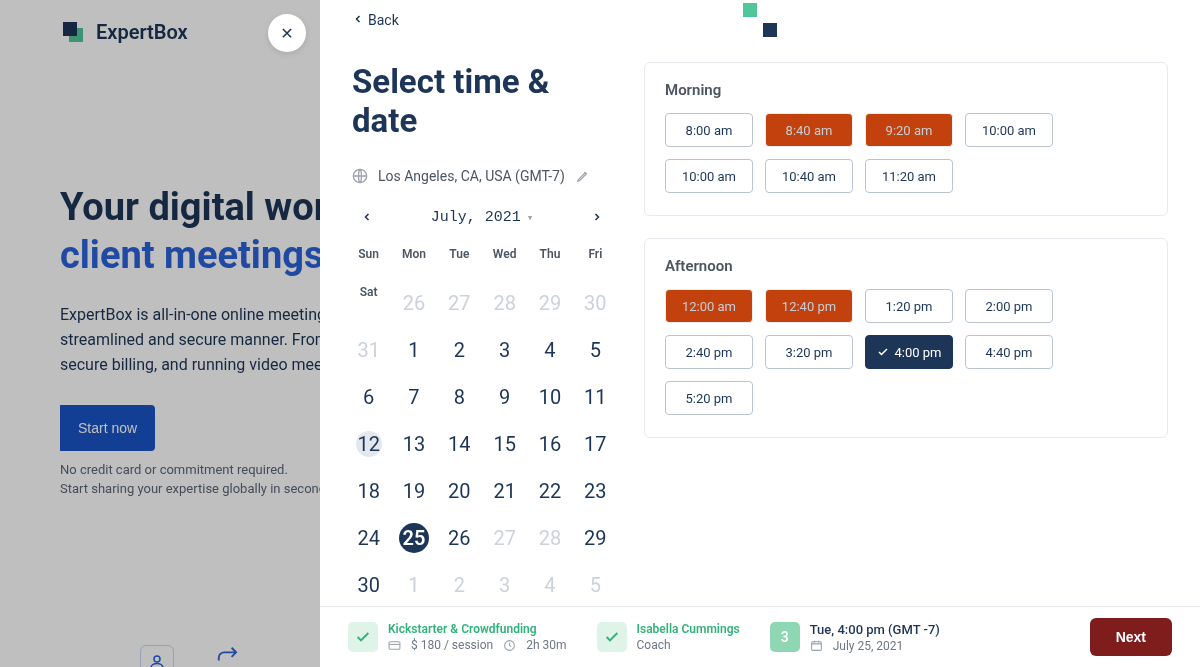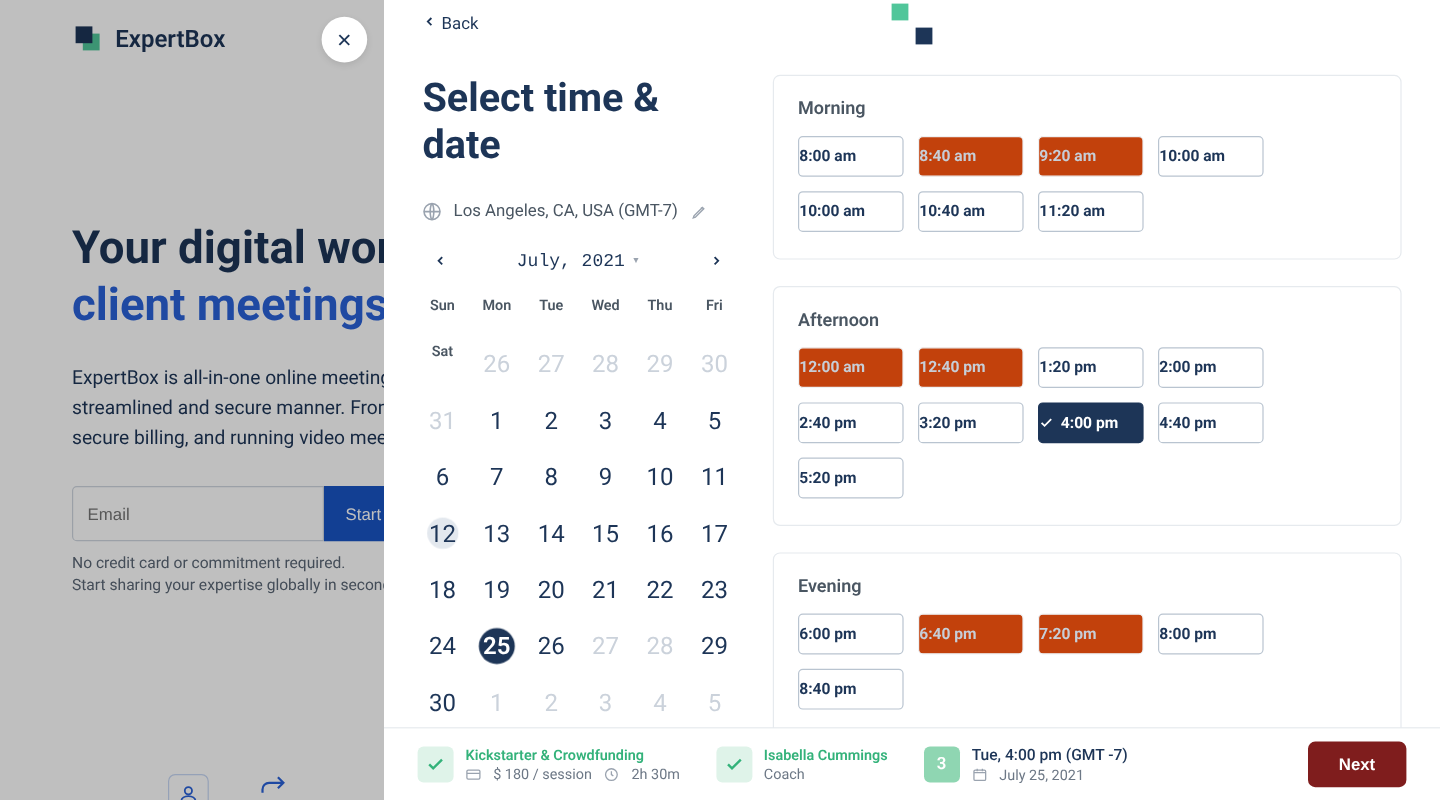--- a/index.html
+++ b/index.html
@@ -49,21 +49,21 @@
   .cal-cell { height:35px; display:flex; align-items:center; justify-content:center; font-size:20px; color:#1d3557; cursor:pointer; position:relative; }
   .cal-cell.muted { color:#cbd2db; cursor:default; }
   .cal-cell.highlight::before { content:""; position:absolute; width:26px; height:26px; border-radius:50%; background:#e3e8ee; z-index:-1; }
   .cal-cell.selected::before { content:""; position:absolute; width:30px; height:30px; border-radius:50%; background:#1d3557; z-index:-1; }
   .cal-cell.selected { color:#fff; font-weight:600; }
 
   .right-col { flex:1; min-width:0; }
   .time-group { border:1px solid #e6eaee; border-radius:6px; padding:18px 20px 22px; margin-bottom:22px; }
   .time-group h3 { font-size:15px; font-weight:600; color:#4a5662; margin-bottom:14px; }
   .slot-row { display:flex; flex-wrap:wrap; gap:12px; }
-  .slot { width:88px; height:34px; border:1px solid #b9c4d0; border-radius:4px; background:#fff; display:flex; align-items:center; font-size:13px; font-weight:700; color:#1d3557; cursor:pointer; gap:6px; }
+  .slot { width:88px; height:34px; border:1px solid #b9c4d0; border-radius:4px; background:#fff; display:flex; align-items:center; justify-content:center; font-size:13px; font-weight:400; color:#1d3557; cursor:pointer; gap:6px; }
   .slot.disabled { border:1px solid #eef1f4; background:#c2410c; color:#c7ced7; cursor:default; }
   .slot.selected { background:#1d3557; border-color:#1d3557; color:#fff; }
   .slot .check { width:12px; height:12px; display:inline-flex; align-items:center; justify-content:center; }
   .slot .check svg { width:12px; height:12px; }
 
   
   .footer-bar { height:61px; border-top:1px solid #e6eaee; display:flex; align-items:center; padding: 0 28px; gap:30px; background:#fff; }
   .chip { display:flex; align-items:center; gap:10px; }
   .chip .sq { width:30px; height:30px; border-radius:5px; display:flex; align-items:center; justify-content:center; font-size:14px; font-weight:600; }
   .chip .sq.green { background:#dff3e9; color:#33b27a; }
@@ -91,21 +91,20 @@
     </div>
     <div class="nav-right">Pricing</div>
   </div>
   <div class="hero">
     <h1>
       <span>Your digital workspace for</span><br>
       <span class="accent">client meetings</span>
     </h1>
     <p>ExpertBox is all-in-one online meeting software that helps you share your expertise in a streamlined and secure manner. From the appointment process, advanced scheduling, secure billing, and running video meetings, ExpertBox keeps everything under your control.</p>
     <div class="cta-row">
-      <input class="email-input" placeholder="Email" style="">
       <button class="cta-btn">Start now</button>
     </div>
     <div class="fineprint">
       <div>No credit card or commitment required.</div>
       <div>Start sharing your expertise globally in seconds!</div>
     </div>
   </div>
   <div class="bg-bottom-icons">
     <div class="bi">
       <svg width="18" height="18" viewBox="0 0 24 24" fill="none" stroke="#2a62d9" stroke-width="2">
@@ -286,40 +285,20 @@
               <span>4:00 pm</span>
             </div>
             <div class="slot">
               <span>4:40 pm</span>
             </div>
             <div class="slot">
               <span>5:20 pm</span>
             </div>
           </div>
         </div>
-        <div class="time-group">
-          <h3>Evening</h3>
-          <div class="slot-row">
-            <div class="slot">
-              <span>6:00 pm</span>
-            </div>
-            <div class="slot disabled">
-              <span>6:40 pm</span>
-            </div>
-            <div class="slot disabled">
-              <span>7:20 pm</span>
-            </div>
-            <div class="slot">
-              <span>8:00 pm</span>
-            </div>
-            <div class="slot">
-              <span>8:40 pm</span>
-            </div>
-          </div>
-        </div>
       </div>
   </div>
 
   <div class="footer-bar">
     <div class="chip">
       <div class="sq green">
         <svg width="16" height="16" viewBox="0 0 24 24" fill="none" stroke="#33b27a" stroke-width="3">
             <polyline points="4 12 9 17 20 6"></polyline>
           </svg>
       </div>

